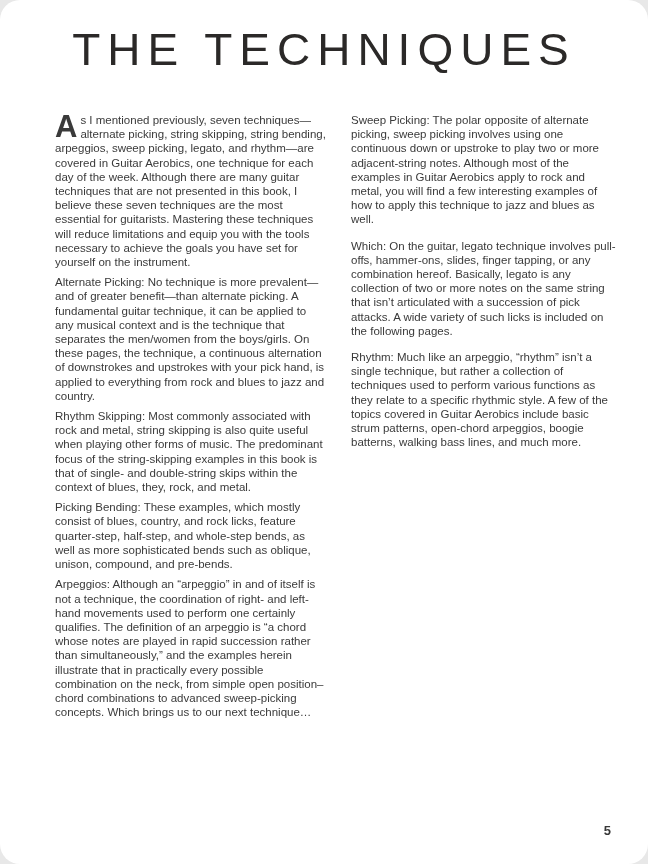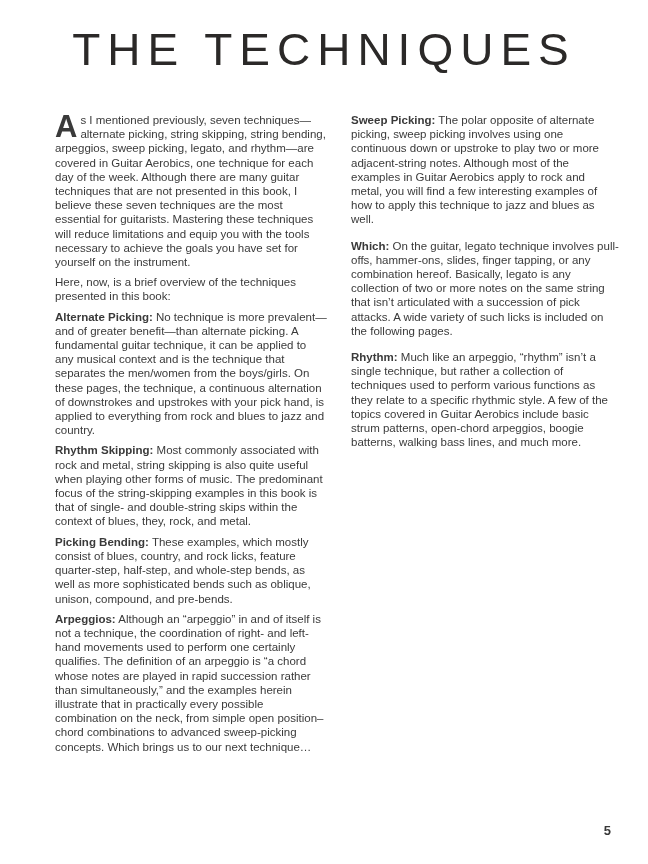--- a/index.html
+++ b/index.html
@@ -9,20 +9,21 @@
   }
   .page {
     position: relative;
     width: 648px;
     height: 864px;
     margin: 0 auto;
     background: #ffffff;
     font-family: "Liberation Sans", sans-serif;
     color: #3a3a3a;
     overflow: hidden;
+    border-radius: 20px;
   }
   .title {
     position: absolute;
     top: 24px;
     left: 0;
     right: 0;
     margin: 0;
     text-align: center;
     font-weight: 400;
     font-size: 46px;
@@ -41,21 +42,21 @@
   }
   .col {
     width: 272px;
     font-size: 11.5px;
     line-height: 14.2px;
     text-align: left;
   }
   .col.right { width: 268px; }
   .para { margin: 0 0 6px 0; }
   .col.right .para { margin: 0 0 12px 0; }
-  .b { font-weight: bold; }
+  .b { font-weight: normal; }
   .i { }
   .dropcap {
     float: left;
     font-size: 31px;
     line-height: 25px;
     font-weight: bold;
     padding: 1px 3px 0 0;
     color: #3a3a3a;
   }
   .page-number {
@@ -71,21 +72,20 @@
 <body>
 
 <div class="page">
 
   <h1 class="title">THE TECHNIQUES</h1>
 
   <div class="columns">
 
     <div class="col">
       <p class="para"><span class="dropcap">A</span><span><span>s I mentioned previously, seven techniques—alternate picking, string skipping, string bending, arpeggios, sweep picking, legato, and rhythm—are covered in </span><span class="i">Guitar Aerobics</span><span>, one technique for each day of the week. Although there are many guitar techniques that are </span><span class="i">not</span><span> presented in this book, I believe these seven techniques are the most essential for guitarists. Mastering these techniques will reduce limitations and equip you with the tools necessary to achieve the goals you have set for yourself on the instrument.</span></span></p>
-      <p class="para"><span>Here, now, is a brief overview of the techniques presented in this book:</span></p>
       <p class="para"><span class="b">Alternate Picking:</span><span> No technique is more prevalent—and of greater benefit—than alternate picking. A fundamental guitar technique, it can be applied to any musical context and is </span><span class="i">the</span><span> technique that separates the men/women from the boys/girls. On these pages, the technique, a continuous alternation of downstrokes and upstrokes with your pick hand, is applied to everything from rock and blues to jazz and country.</span></p>
       <p class="para"><span class="b">Rhythm Skipping:</span><span> Most commonly associated with rock and metal, string skipping is also quite useful when playing other forms of music. The predominant focus of the string-skipping examples in this book is that of single- and double-string skips within the context of blues, they, rock, and metal.</span></p>
       <p class="para"><span class="b">Picking Bending:</span><span> These examples, which mostly consist of blues, country, and rock licks, feature quarter-step, half-step, and whole-step bends, as well as more sophisticated bends such as oblique, unison, compound, and pre-bends.</span></p>
       <p class="para"><span class="b">Arpeggios:</span><span> Although an “arpeggio” in and of itself is not a technique, the coordination of right- and left-hand movements used to perform one certainly qualifies. The definition of an </span><span class="i">arpeggio</span><span> is “a chord whose notes are played in rapid succession rather than simultaneously,” and the examples herein illustrate that in practically every possible combination on the neck, from simple open position–chord combinations to advanced sweep-picking concepts. Which brings us to our next technique…</span></p>
     </div>
 
     <div class="col right">
       <p class="para"><span class="b">Sweep Picking:</span><span> The polar opposite of alternate picking, sweep picking involves using one continuous down or upstroke to play two or more adjacent-string notes. Although most of the examples in </span><span class="i">Guitar Aerobics</span><span> apply to rock and metal, you will find a few interesting examples of how to apply this technique to jazz and blues as well.</span></p>
       <p class="para"><span class="b">Which:</span><span> On the guitar, legato technique involves pull-offs, hammer-ons, slides, finger tapping, or any combination hereof. Basically, legato is any collection of two or more notes on the same string that isn’t articulated with a succession of pick attacks. A wide variety of such licks is included on the following pages.</span></p>
       <p class="para"><span class="b">Rhythm:</span><span> Much like an arpeggio, “rhythm” isn’t a single technique, but rather a collection of techniques used to perform various functions as they relate to a specific rhythmic style. A few of the topics covered in </span><span class="i">Guitar Aerobics</span><span> include basic strum patterns, open-chord arpeggios, boogie batterns, walking bass lines, and much more.</span></p>

